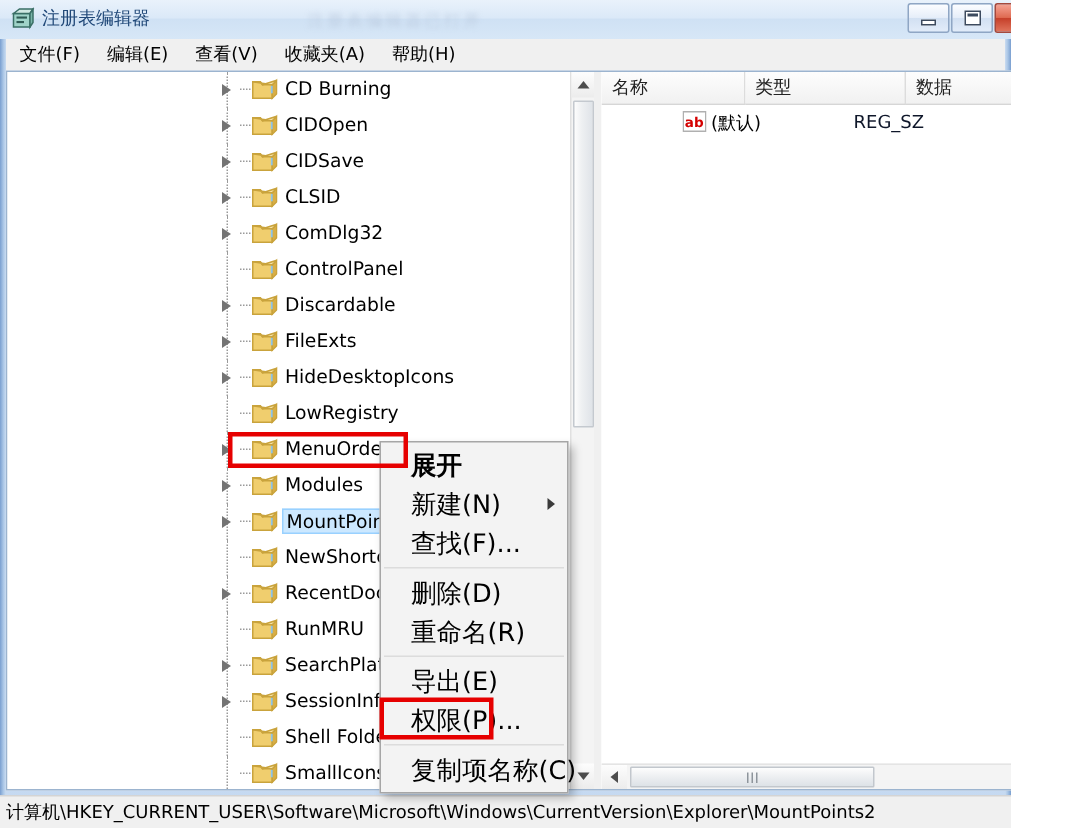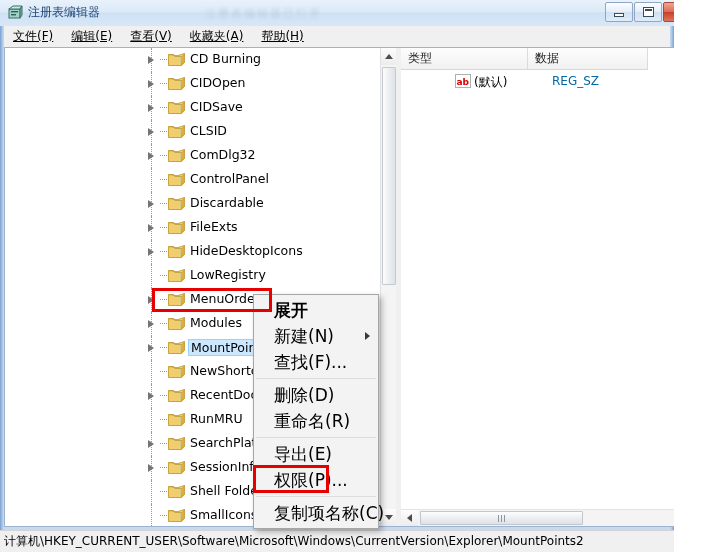--- a/index.html
+++ b/index.html
@@ -47,21 +47,21 @@
   .gl-max { width: 11px; height: 10px; border: 1px solid #3c4a5e; background: #fff; position: relative; }
   .gl-max::before { content:""; position:absolute; left:1px; right:1px; top:1px; height:2px; background:#3c4a5e; }
   .gl-close { color: #fff; font-size: 13px; font-weight: bold; text-shadow: 0 1px 1px #7a2314; line-height: 1; }
 
   
   .menubar {
     position: absolute; left: 0; top: 26px; width: 710px; height: 21px;
     background: #f0f0f0; display: flex; align-items: center;
   }
   .menubar .mi {
-    font-size: 12px; color: #000; padding: 2px 9px; white-space: nowrap; text-decoration: underline;
+    font-size: 12px; color: #000; padding: 2px 9px; white-space: nowrap;
   }
   .menubar .mi:first-child { margin-left: 4px; }
 
   
   .client {
     position: absolute; left: 4px; top: 47px; width: 702px; height: 480px;
     background: #fff; border: 1px solid #9cb4cf;
   }
   .frame-left {
     position: absolute; left: 0; top: 26px; width: 4px; height: 526px;
@@ -153,21 +153,21 @@
     font-size: 12px; color: #222; display: flex; align-items: center; padding-left: 7px;
   }
   .lrow {
     position: absolute; left: 0; top: 24px; right: 0; height: 20px;
     display: flex; align-items: center; margin-left: 46px;
   }
   .ab-icon {
     position: absolute; left: 8px; top: 2px; width: 16px; height: 15px;
   }
   .lc-name { position: absolute; left: 27px; top: 2px; font-size: 12px; color: #000; }
-  .lc-type { position: absolute; left: 105px; top: 2px; font-size: 12px; color: #0369a1; }
+  .lc-type { position: absolute; left: 122px; top: 2px; font-size: 12px; color: #0f172a; }
   .lc-data { position: absolute; left: 249px; top: 2px; font-size: 12px; color: #000; white-space: nowrap; }
 
   .hsb {
     position: absolute; left: 0; bottom: 0; right: 0; height: 17px;
     background: #f4f4f4; border-top: 1px solid #e4e4e4;
   }
   .hsb-arrow {
     position: absolute; top: 0; width: 17px; height: 16px;
     background: linear-gradient(180deg,#fdfdfd,#ececec);
     display: flex; align-items: center; justify-content: center;
@@ -503,20 +503,21 @@
         <div class="sb-arrow down">
             <div class="ar-dn"></div>
           </div>
       </div>
     </div>
 
     <div class="splitter"></div>
 
     <div class="pane-right">
       <div class="lhead">
+        <div class="lhcol" style="width:113px">名称</div>
         <div class="lhcol" style="width:127px">类型</div>
         <div class="lhcol" style="width:120px">数据</div>
       </div>
 
       <div class="lrow">
         <div class="ab-icon">
           <svg width="16" height="15" viewBox="0 0 16 15">
             <rect x="0.5" y="0.5" width="15" height="13" fill="#ffffff" stroke="#b0b0b0"></rect>
             <text x="7.8" y="10.5" font-family="DejaVu Sans, sans-serif" font-size="9" font-weight="bold" fill="#d40000" text-anchor="middle">ab</text>
           </svg>

